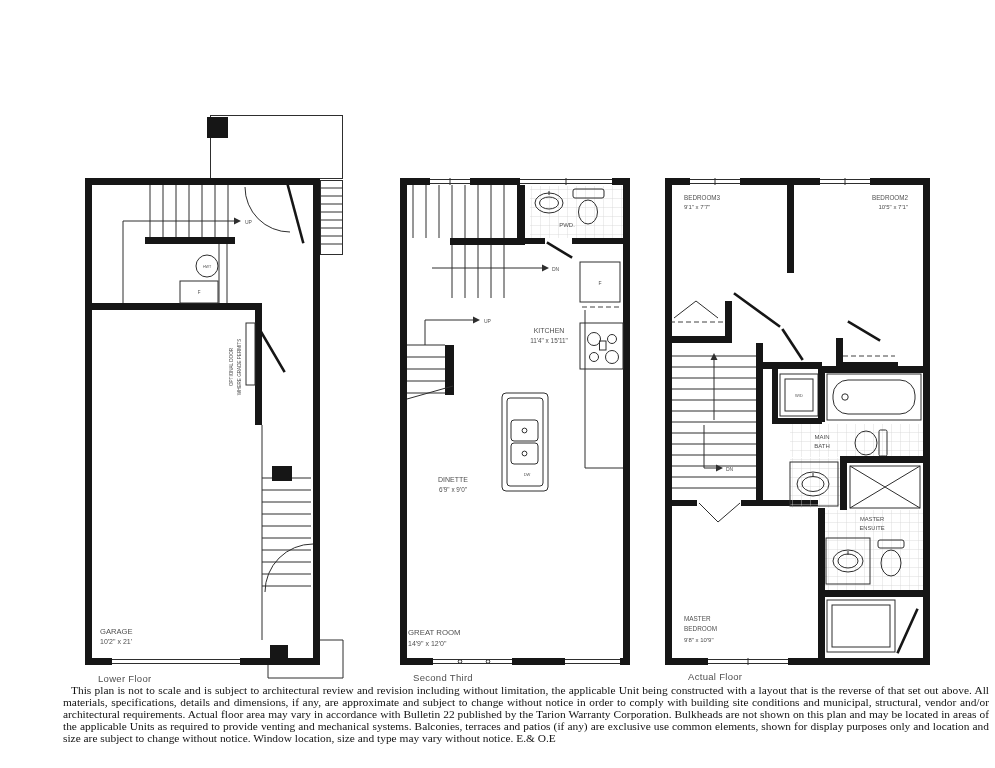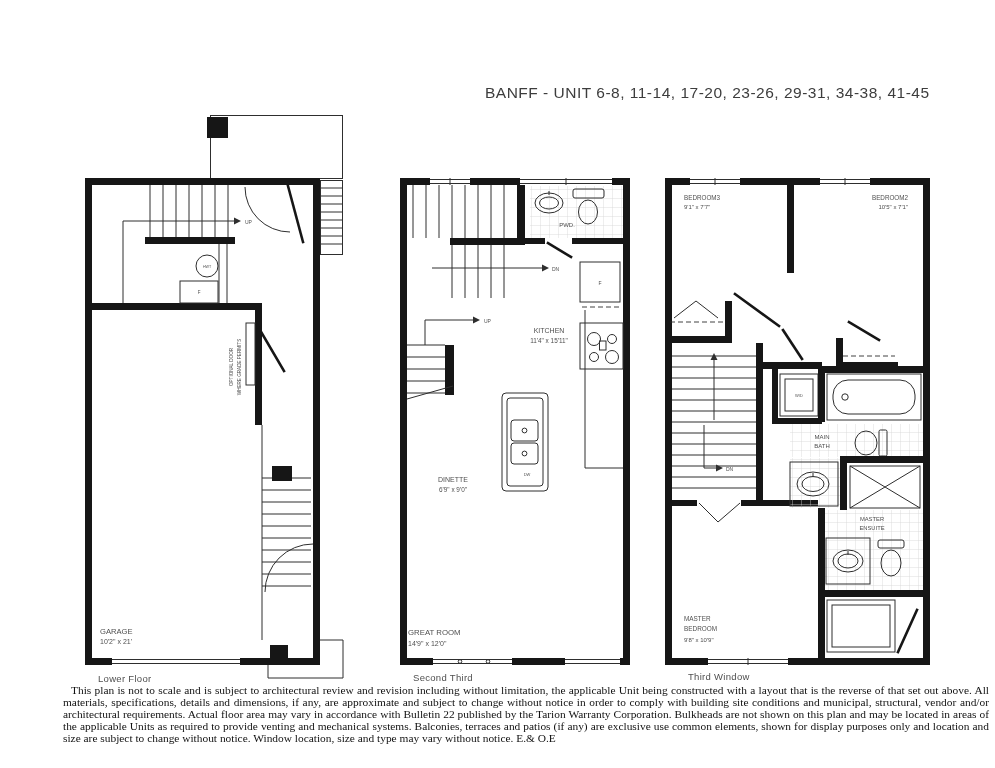--- a/index.html
+++ b/index.html
@@ -17,21 +17,20 @@
   svg .tk{fill:none;stroke:#161616;stroke-width:2.6;stroke-linecap:square;}
   svg .d{fill:none;stroke:#2e2e2e;stroke-width:.9;stroke-dasharray:5 3;}
   svg .arr{fill:#2e2e2e;stroke:none;}
   svg text{font-family:"Liberation Sans",sans-serif;fill:#4f4f4f;}
 </style>
 </head>
 <body>
 
 <div class="page">
 
-  <div class="title">BANFF - UNIT 6-8, 11-14, 17-20, 23-26, 29-31, 34-38, 41-45</div>
 
   <svg class="plan-svg" width="995" height="768" viewBox="0 0 995 768">
     <defs>
       <pattern id="tile" width="9" height="9" patternUnits="userSpaceOnUse">
         <path d="M9 0H0V9" fill="none" stroke="#d6d6d6" stroke-width="0.8"></path>
       </pattern>
     </defs>
 
     <g>
       <rect class="t" x="210.5" y="115.5" width="132" height="63"></rect>
@@ -252,17 +251,17 @@
       </g>
 
       <text x="684" y="621" font-size="6.4">MASTER</text>
       <text x="684" y="631" font-size="6.4">BEDROOM</text>
       <text x="684" y="642" font-size="6">9'8" x 10'9"</text>
     </g>
   </svg>
 
   <div class="floor-label" style="left:86px;top:673px">Lower Floor</div>
   <div class="floor-label" style="left:401px;top:672px">Second Third</div>
-  <div class="floor-label" style="left:676px;top:671px">Third Window</div>
+  <div class="floor-label" style="left:676px;top:671px">Actual Floor</div>
 
   <div class="disclaimer">This plan is not to scale and is subject to architectural review and revision including without limitation, the applicable Unit being constructed with a layout that is the reverse of that set out above.  All materials, specifications, details and dimensions, if any, are approximate and subject to change without notice in order to comply with building site conditions and municipal, structural, vendor and/or architectural requirements.  Actual floor area may vary in accordance with Bulletin 22 published by the Tarion Warranty Corporation.  Bulkheads are not shown on this plan and may be located in areas of the applicable Units as required to provide venting and mechanical systems.  Balconies, terraces and patios (if any) are exclusive use common elements, shown for display purposes only and location and size are subject to change without notice.  Window location, size and type may vary without notice.  E.&amp; O.E</div>
   <div class="license">Licensed to CAOR</div>
 </div>
 
 </body></html>

